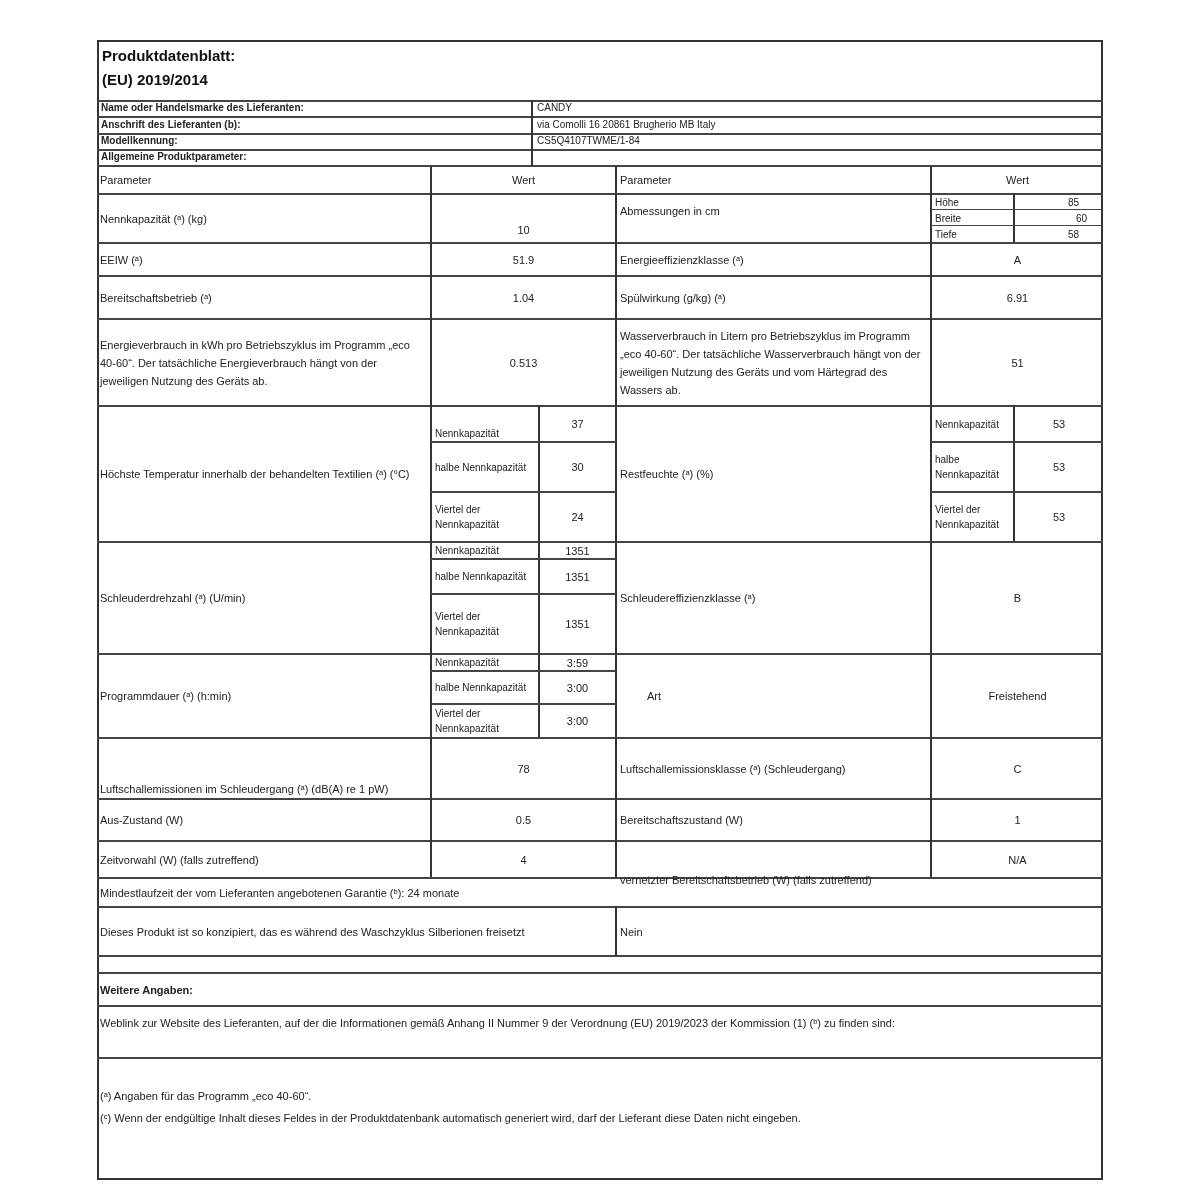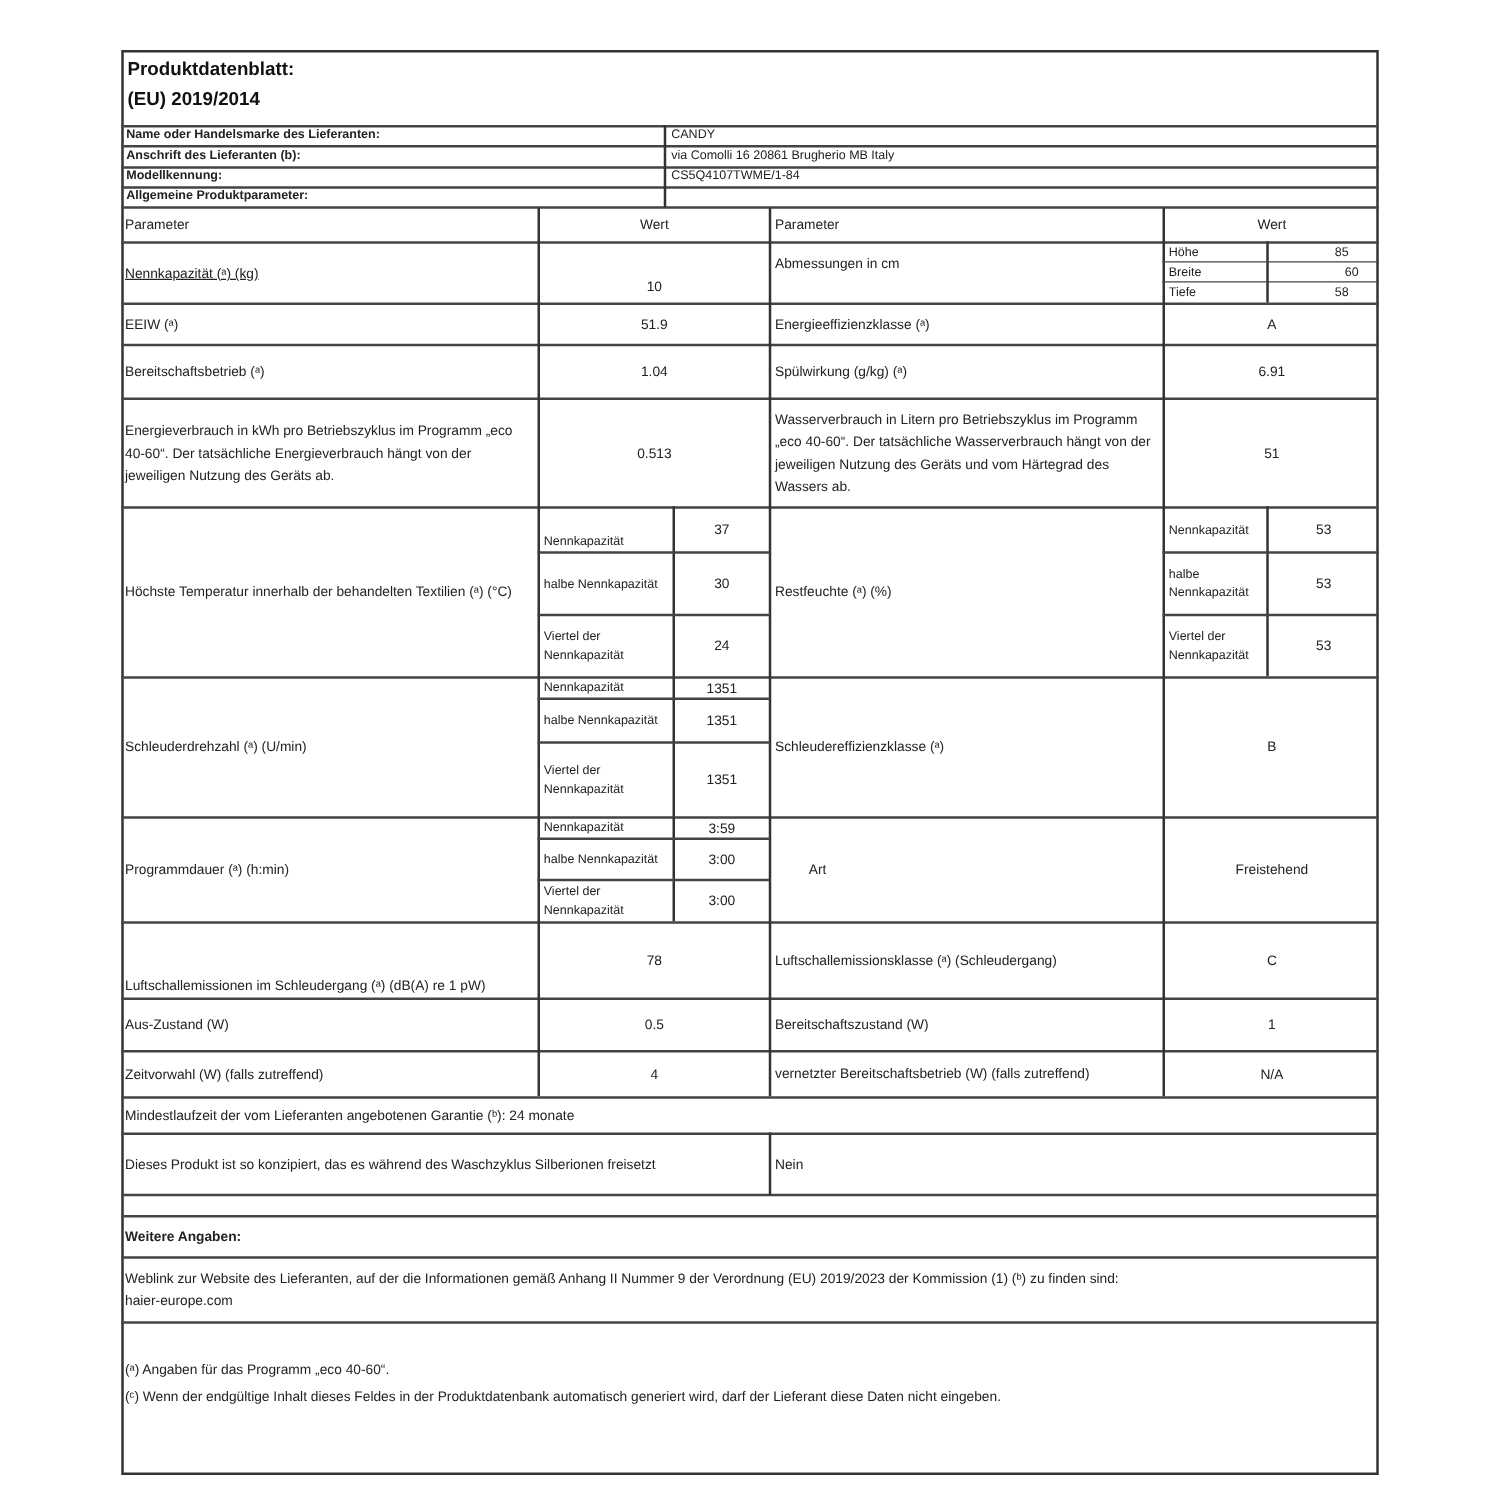--- a/index.html
+++ b/index.html
@@ -86,21 +86,21 @@
   <div class="vline" style="left:538px;top:653px;height:84px;"></div>
   <div class="hline" style="left:430px;top:670px;width:186px;"></div>
   <div class="hline" style="left:430px;top:703px;width:186px;"></div>
 </div>
 
 <div class="cell" style="left:97px;top:166px;width:333px;height:27px;">Parameter</div>
 <div class="cell center" style="left:432px;top:166px;width:183px;height:27px;">Wert</div>
 <div class="cell" style="left:617px;top:166px;width:313px;height:27px;">Parameter</div>
 <div class="cell center" style="left:932px;top:166px;width:171px;height:27px;">Wert</div>
 
-<div class="cell" style="left:97px;top:195px;width:333px;height:47px;text-decoration:underline;">Nennkapazität (ᵃ) (kg)</div>
+<div class="cell" style="left:97px;top:195px;width:333px;height:47px;">Nennkapazität (ᵃ) (kg)</div>
 <div class="cell center" style="left:432px;top:206px;width:183px;height:47px;">10</div>
 <div class="cell" style="left:617px;top:195px;width:313px;height:32px;">Abmessungen in cm</div>
 <div class="cell sub" style="left:932px;top:194px;width:81px;height:16px;">Höhe</div>
 <div class="cell sub" style="left:1015px;top:194px;width:88px;height:16px;justify-content:flex-end;padding-right:24px;">85</div>
 <div class="cell sub" style="left:932px;top:210px;width:81px;height:16px;">Breite</div>
 <div class="cell sub" style="left:1015px;top:210px;width:88px;height:16px;justify-content:flex-end;padding-right:16px;">60</div>
 <div class="cell sub" style="left:932px;top:226px;width:81px;height:16px;">Tiefe</div>
 <div class="cell sub" style="left:1015px;top:226px;width:88px;height:16px;justify-content:flex-end;padding-right:24px;">58</div>
 
 <div class="cell" style="left:97px;top:244px;width:333px;height:31px;">EEIW (ᵃ)</div>
@@ -159,30 +159,29 @@
 <div class="cell" style="left:617px;top:739px;width:313px;height:59px;">Luftschallemissionsklasse (ᵃ) (Schleudergang)</div>
 <div class="cell center" style="left:932px;top:739px;width:171px;height:59px;">C</div>
 
 <div class="cell" style="left:97px;top:800px;width:333px;height:40px;">Aus-Zustand (W)</div>
 <div class="cell center" style="left:432px;top:800px;width:183px;height:40px;">0.5</div>
 <div class="cell" style="left:617px;top:800px;width:313px;height:40px;">Bereitschaftszustand (W)</div>
 <div class="cell center" style="left:932px;top:800px;width:171px;height:40px;">1</div>
 
 <div class="cell" style="left:97px;top:842px;width:333px;height:35px;">Zeitvorwahl (W) (falls zutreffend)</div>
 <div class="cell center" style="left:432px;top:842px;width:183px;height:35px;">4</div>
-<div class="cell" style="left:617px;top:842px;width:313px;height:35px;line-height:15px;">vernetzter Bereitschaftsbetrieb (W) (falls zutreffend)</div>
+<div class="cell" style="left:617px;top:863px;width:313px;height:35px;line-height:15px;">vernetzter Bereitschaftsbetrieb (W) (falls zutreffend)</div>
 <div class="cell center" style="left:932px;top:842px;width:171px;height:35px;">N/A</div>
 
 <div class="cell" style="left:97px;top:879px;width:1006px;height:27px;">Mindestlaufzeit der vom Lieferanten angebotenen Garantie (ᵇ): 24 monate</div>
 
 <div class="cell" style="left:97px;top:908px;width:518px;height:47px;">Dieses Produkt ist so konzipiert, das es während des Waschzyklus Silberionen freisetzt</div>
 <div class="cell" style="left:617px;top:908px;width:486px;height:47px;">Nein</div>
 
 <div class="cell b" style="left:97px;top:974px;width:1006px;height:31px;">Weitere Angaben:</div>
 <div class="cell" style="left:97px;top:1007px;width:1006px;height:50px;display:block;padding-top:7px;">
   <div>Weblink zur Website des Lieferanten, auf der die Informationen gemäß Anhang II Nummer 9 der Verordnung (EU) 2019/2023 der Kommission (1) (ᵇ) zu finden sind:</div>
-  <div>haier-europe.com</div>
 </div>
 
 <div style="position:absolute;left:100px;top:1085px;width:1000px;">
   <div class="t" style="position:static;line-height:22px;">(ᵃ) Angaben für das Programm „eco 40-60“.</div>
   <div class="t" style="position:static;line-height:22px;">(ᶜ) Wenn der endgültige Inhalt dieses Feldes in der Produktdatenbank automatisch generiert wird, darf der Lieferant diese Daten nicht eingeben.</div>
 </div>
 
 </body></html>

